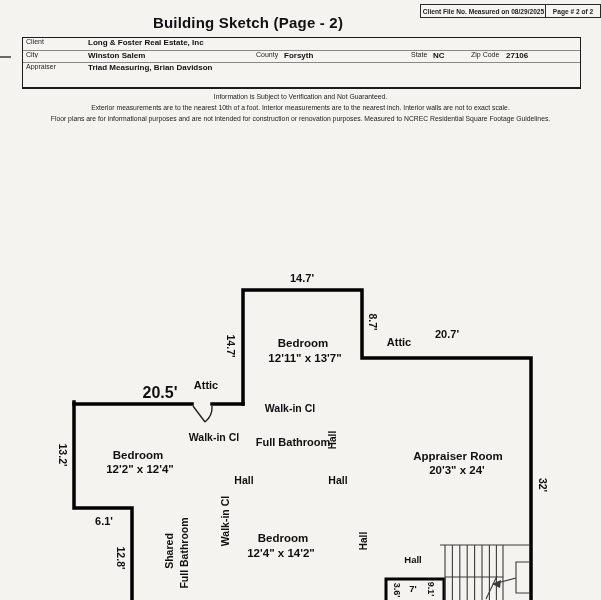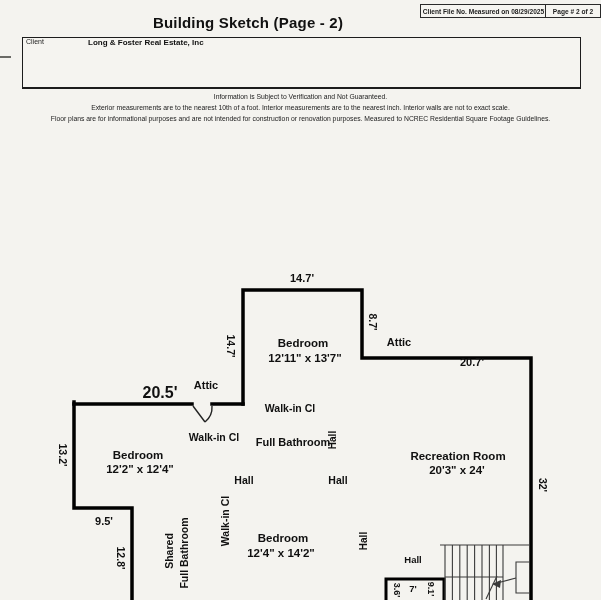--- a/index.html
+++ b/index.html
@@ -66,20 +66,34 @@
   <span>Page # 2 of 2</span>
 </div>
 
 <div id="title">Building Sketch (Page - 2)</div>
 
 <div id="info-table">
   <div class="trow">
     <span class="tlabel">Client</span>
     <span class="tvalue">Long &amp; Foster Real Estate, Inc</span>
   </div>
+  <div class="trow">
+    <span class="tlabel">City</span>
+    <span class="tvalue">Winston Salem</span>
+    <span class="mini-label" style="left:233px;">County</span>
+    <span class="mini-value" style="left:261px;">Forsyth</span>
+    <span class="mini-label" style="left:388px;">State</span>
+    <span class="mini-value" style="left:410px;">NC</span>
+    <span class="mini-label" style="left:448px;">Zip Code</span>
+    <span class="mini-value" style="left:483px;">27106</span>
+  </div>
+  <div class="trow">
+    <span class="tlabel">Appraiser</span>
+    <span class="tvalue">Triad Measuring, Brian Davidson</span>
+  </div>
 </div>
 
 <div class="disc" style="top:93px;">Information is Subject to Verification and Not Guaranteed.</div>
 <div class="disc" style="top:104px;">Exterior measurements are to the nearest 10th of a foot. Interior measurements are to the nearest inch. Interior walls are not to exact scale.</div>
 <div class="disc" style="top:115px;">Floor plans are for informational purposes and are not intended for construction or renovation purposes. Measured to NCREC Residential Square Footage Guidelines.</div>
 
 <div id="sketch">
   <svg id="plan-svg" width="601" height="600" viewBox="0 0 601 600">
 
     <path d="M243,404 V290 H362 V358 H531 V600" fill="none" stroke="#000" stroke-width="3.5" stroke-linejoin="miter" stroke-linecap="square"></path>
@@ -109,40 +123,40 @@
 
     <path d="M530,562 H516 V593 H530" fill="none" stroke="#3a3a3a" stroke-width="1.1"></path>
     <path d="M516,578 L497,583" fill="none" stroke="#3a3a3a" stroke-width="1.1"></path>
     <polygon points="492,584 501,580 500,588" fill="#3a3a3a"></polygon>
     <path d="M486,599 L497,576" fill="none" stroke="#3a3a3a" stroke-width="1.1"></path>
   </svg>
 
 <div class="lbl" style="left: 302px; top: 278px; font-size: 11px;">14.7'</div>
     <div class="lbl cw" style="left: 373px; top: 322px; font-size: 10.5px;">8.7'</div>
     <div class="lbl" style="left: 399px; top: 342px; font-size: 11px;">Attic</div>
-    <div class="lbl" style="left: 447px; top: 362px; font-size: 11px; margin-left: 25px;">20.7'</div>
+    <div class="lbl" style="left: 447px; top: 334px; font-size: 11px;">20.7'</div>
     <div class="lbl cw" style="left: 231px; top: 346px; font-size: 10.5px;">14.7'</div>
     <div class="lbl" style="left: 303px; top: 343px; font-size: 11.5px;">Bedroom</div>
     <div class="lbl" style="left: 305px; top: 358px; font-size: 11.5px;">12'11" x 13'7"</div>
     <div class="lbl" style="left: 160px; top: 393px; font-size: 16px;">20.5'</div>
     <div class="lbl" style="left: 206px; top: 385px; font-size: 11px;">Attic</div>
     <div class="lbl" style="left: 290px; top: 408px; font-size: 10.5px;">Walk-in Cl</div>
     <div class="lbl" style="left: 214px; top: 437px; font-size: 10.5px;">Walk-in Cl</div>
     <div class="lbl" style="left: 293px; top: 442px; font-size: 11px;">Full Bathroom</div>
     <div class="lbl ccw" style="left: 332px; top: 440px; font-size: 10px;">Hall</div>
     <div class="lbl" style="left: 138px; top: 455px; font-size: 11.5px;">Bedroom</div>
     <div class="lbl" style="left: 140px; top: 469px; font-size: 11.5px;">12'2" x 12'4"</div>
-    <div class="lbl" style="left: 458px; top: 456px; font-size: 11.5px;">Recreation Room</div>
+    <div class="lbl" style="left: 458px; top: 456px; font-size: 11.5px;">Appraiser Room</div>
     <div class="lbl" style="left: 457px; top: 470px; font-size: 11.5px;">20'3" x 24'</div>
     <div class="lbl cw" style="left: 63px; top: 455px; font-size: 10.5px;">13.2'</div>
     <div class="lbl" style="left: 244px; top: 480px; font-size: 10.5px;">Hall</div>
     <div class="lbl" style="left: 338px; top: 480px; font-size: 10.5px;">Hall</div>
     <div class="lbl cw" style="left: 543px; top: 485px; font-size: 10.5px;">32'</div>
     <div class="lbl ccw" style="left: 225px; top: 521px; font-size: 10.5px;">Walk-in Cl</div>
-    <div class="lbl" style="left: 104px; top: 521px; font-size: 11px;">9.5'</div>
+    <div class="lbl" style="left: 104px; top: 521px; font-size: 11px;">6.1'</div>
     <div class="lbl cw" style="left: 121px; top: 558px; font-size: 10.5px;">12.8'</div>
     <div class="lbl ccw" style="left: 169px; top: 551px; font-size: 10.5px;">Shared</div>
     <div class="lbl ccw" style="left: 184px; top: 553px; font-size: 10.5px;">Full Bathroom</div>
     <div class="lbl" style="left: 283px; top: 538px; font-size: 11.5px;">Bedroom</div>
     <div class="lbl" style="left: 281px; top: 553px; font-size: 11.5px;">12'4" x 14'2"</div>
     <div class="lbl ccw" style="left: 363px; top: 541px; font-size: 10px;">Hall</div>
     <div class="lbl" style="left: 413px; top: 559px; font-size: 9.5px;">Hall</div>
     <div class="lbl" style="left: 360px; top: 586px; font-size: 11px; margin-top: 34px;">Closet</div>
     <div class="lbl cw" style="left: 397px; top: 590px; font-size: 9px;">3.6'</div>
     <div class="lbl" style="left: 413px; top: 588px; font-size: 9.5px;">7'</div>

